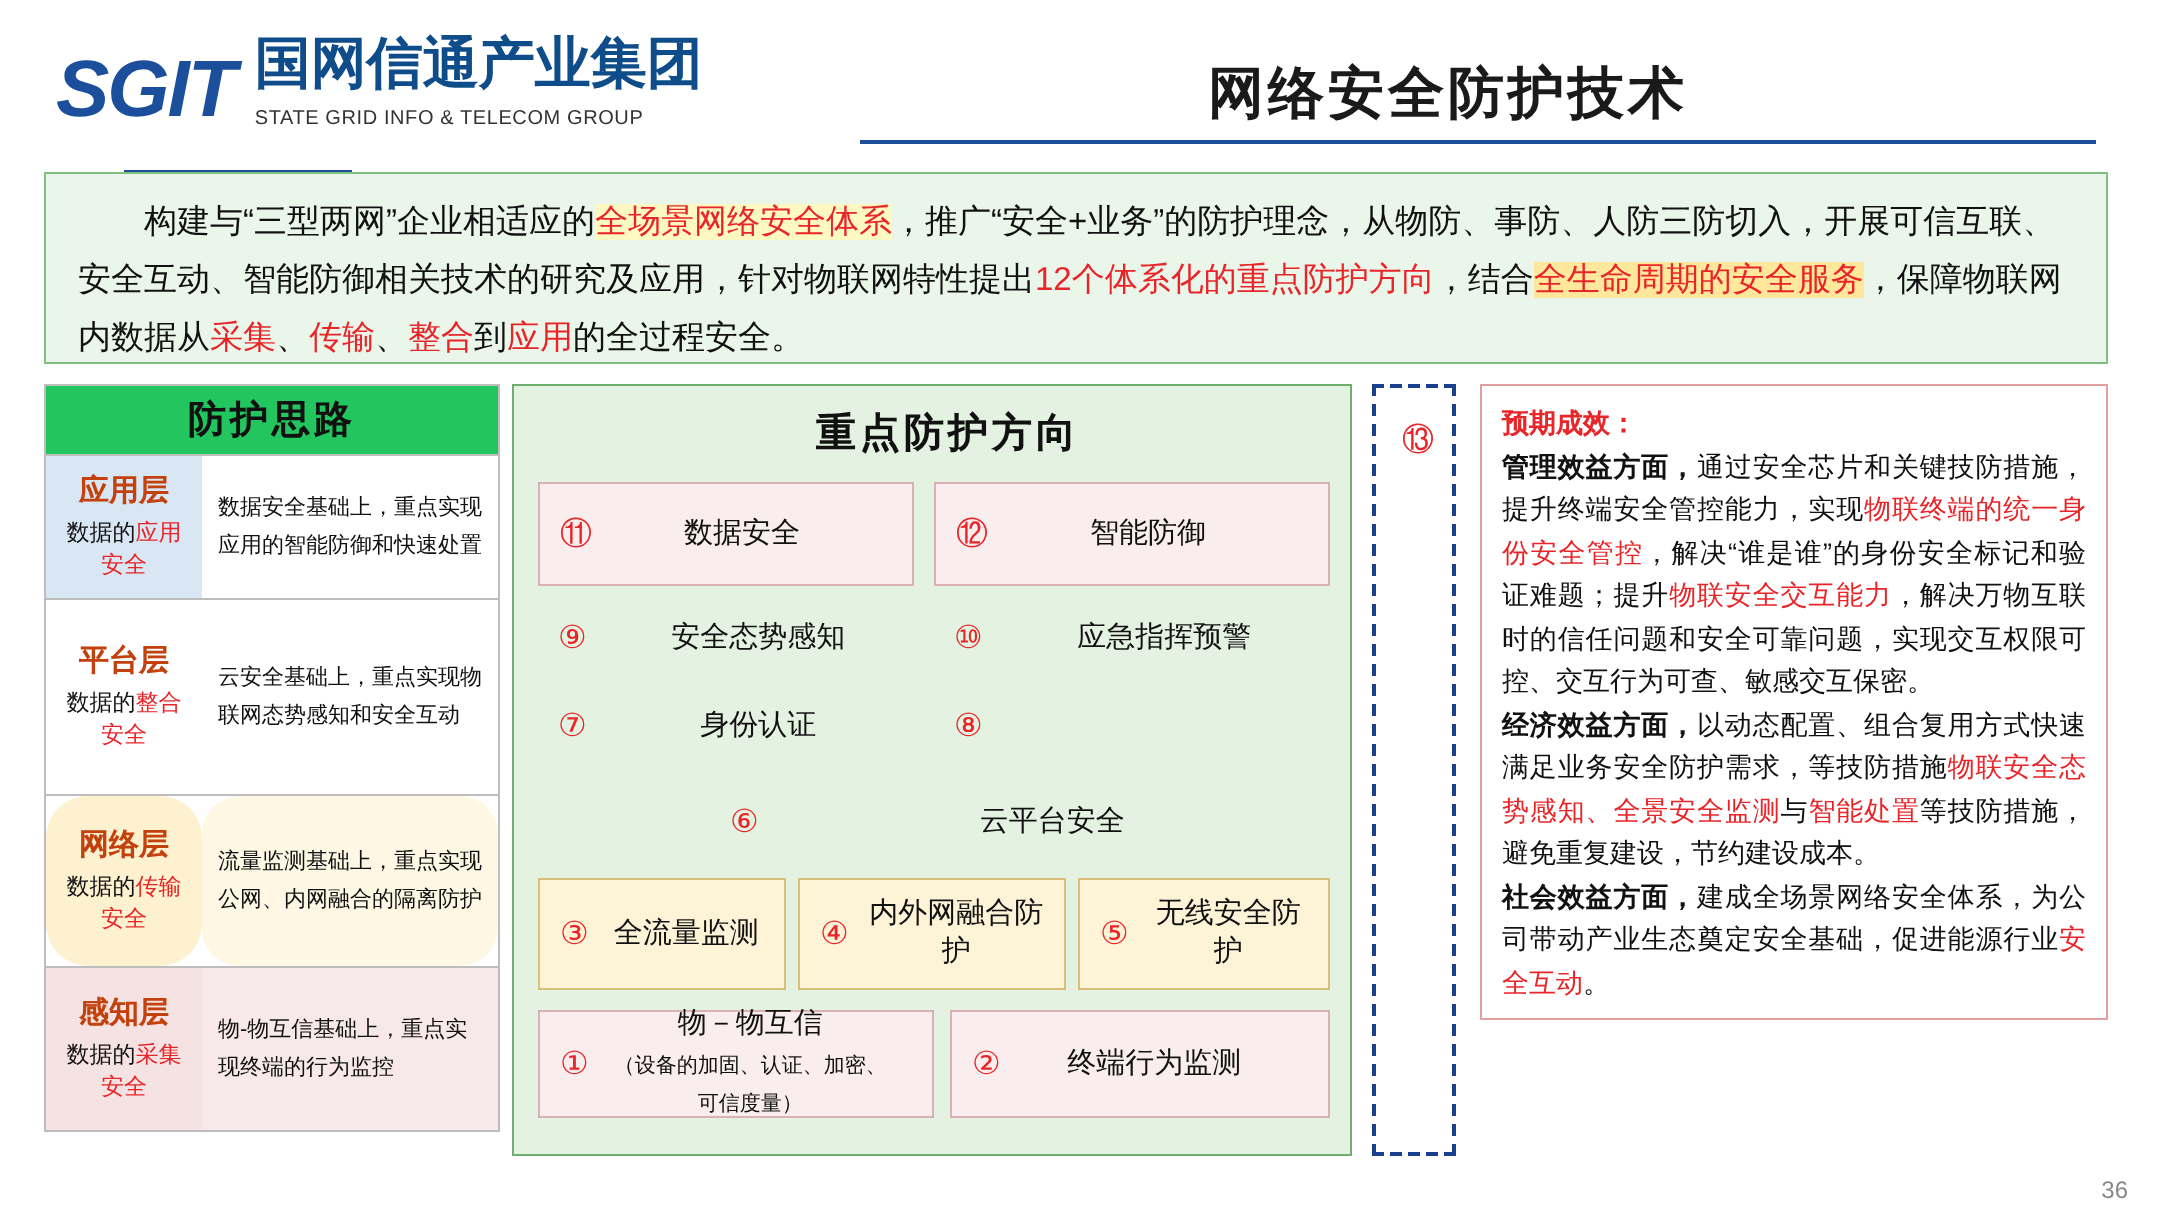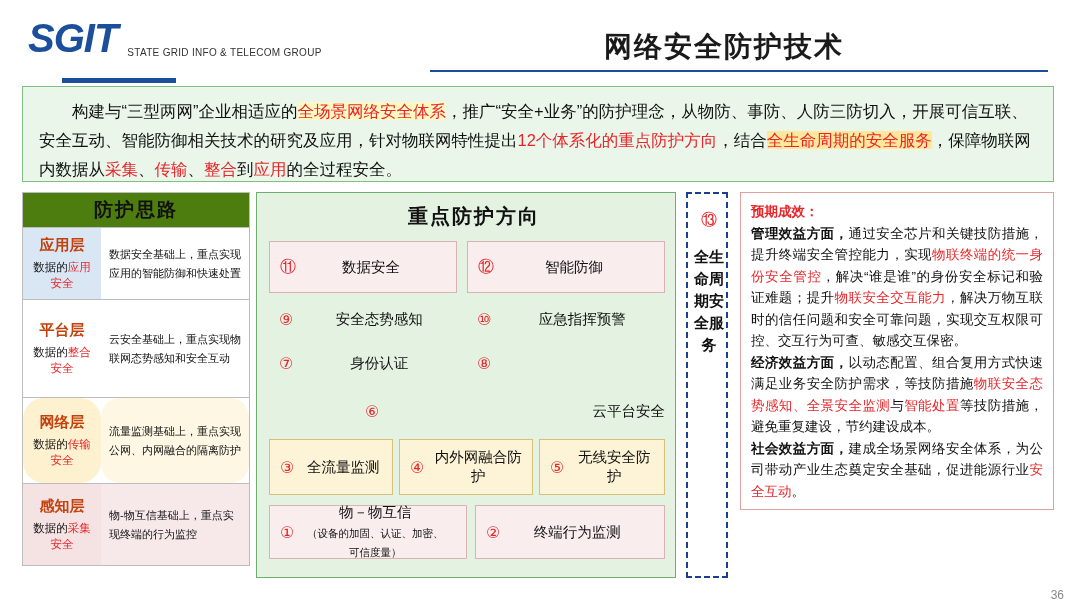--- a/index.html
+++ b/index.html
@@ -18,21 +18,21 @@
 
   
   .intro{position:absolute;left:22px;top:86px;width:1032px;height:96px;border:1px solid #7fbf7f;background:#eaf6ea;box-sizing:border-box;padding:10px 16px;}
   .intro p{margin:0;font-size:16.5px;line-height:29px;color:#111;text-indent:2em;}
   .rd{color:#e8262a;}
   .hl-green{color:#e8262a;background:#fef9c3;}
   .hl-yellow{color:#e8262a;background:#ffe89b;}
 
   
   .left-col{position:absolute;left:22px;top:192px;width:228px;}
-  .left-head{height:36px;background:#4d7c0f;border:1px solid #bdbdbd;display:flex;align-items:center;justify-content:center;font-size:19px;font-weight:bold;color:#111;letter-spacing:2px;box-sizing:border-box;}
+  .left-head{height:36px;background:#22c55e;border:1px solid #bdbdbd;display:flex;align-items:center;justify-content:center;font-size:19px;font-weight:bold;color:#111;letter-spacing:2px;box-sizing:border-box;}
   .layer-row{display:flex;border-left:1px solid #bdbdbd;border-right:1px solid #bdbdbd;border-bottom:1px solid #bdbdbd;box-sizing:border-box;}
   .layer-label{width:78px;box-sizing:border-box;padding:6px 4px;display:flex;flex-direction:column;justify-content:center;align-items:center;text-align:center;}
   .layer-label .ln{font-size:15px;font-weight:bold;color:#c2410c;margin-bottom:4px;}
   .layer-label .ls{font-size:11.5px;line-height:16px;color:#111;}
   .layer-desc{flex:1;box-sizing:border-box;padding:8px 8px;font-size:11px;line-height:19px;color:#111;display:flex;align-items:center;}
   .r1 .layer-label{background:#d9e7f5;}
   .r1{height:72px;background:#fff;}
   .r2 .layer-label{background:#ffffff;}
   .r2{height:98px;background:#fff;}
   .r3 .layer-label{background:#fdf1cf;border-radius:21px;}
@@ -71,20 +71,21 @@
 </head>
 <body>
 
 <div class="header">
   <div class="logo-block">
     <div style="position:relative;">
       <div class="logo-mark">SGIT</div>
       <div class="logo-underline"></div>
     </div>
     <div class="logo-text">
+      <div class="logo-cn">国网信通产业集团</div>
       <div class="logo-en">STATE GRID INFO &amp; TELECOM GROUP</div>
     </div>
   </div>
   <div class="header-title">网络安全防护技术</div>
   <div class="header-rule"></div>
 </div>
 
 <div class="intro">
   <p><span>构建与“三型两网”企业相适应的</span><span class="hl-green">全场景网络安全体系</span><span>，推广“安全+业务”的防护理念，从物防、事防、人防三防切入，开展可信互联、安全互动、智能防御相关技术的研究及应用，针对物联网特性提出</span><span class="rd">12个体系化的重点防护方向</span><span>，结合</span><span class="hl-yellow">全生命周期的安全服务</span><span>，保障物联网内数据从</span><span class="rd">采集</span><span>、</span><span class="rd">传输</span><span>、</span><span class="rd">整合</span><span>到</span><span class="rd">应用</span><span>的全过程安全。</span></p>
 </div>
@@ -150,21 +151,21 @@
     <div class="cell plain" style="left:0;top:100px;width:188px;height:44px;">
       <span class="num">⑦</span>
       <span class="txt">身份认证</span>
     </div>
     <div class="cell plain" style="left:198px;top:96px;width:198px;height:52px;">
       <span class="num">⑧</span>
     </div>
 
     <div class="cell plain" style="left:0;top:152px;width:396px;height:36px;">
       <span class="num" style="margin-left:96px;">⑥</span>
-      <span class="txt" style="text-align:right;">云平台安全</span>
+      <span class="txt" style="text-align:center;">云平台安全</span>
     </div>
 
     <div class="cell box-y" style="left:0;top:198px;width:124px;height:56px;">
       <span class="num">③</span>
       <span class="txt" style="padding-right:8px;">全流量监测</span>
     </div>
     <div class="cell box-y" style="left:130px;top:198px;width:134px;height:56px;">
       <span class="num">④</span>
       <span class="txt" style="padding-right:8px;">内外网融合防护</span>
     </div>
@@ -179,21 +180,20 @@
     </div>
     <div class="cell box-r" style="left:206px;top:264px;width:190px;height:54px;">
       <span class="num">②</span>
       <span class="txt">终端行为监测</span>
     </div>
   </div>
 </div>
 
 <div class="band">
   <div class="num13">⑬</div>
-  <div class="vtext">全生命周期安全服务</div>
 </div>
 
 <div class="right">
   <div class="t">
     <span class="title">预期成效：</span><br>
     <span class="b">管理效益方面，</span><span>通过安全芯片和关键技防措施，提升终端安全管控能力，实现</span><span class="rd">物联终端的统一身份安全管控</span><span>，解决“谁是谁”的身份安全标记和验证难题；提升</span><span class="rd">物联安全交互能力</span><span>，解决万物互联时的信任问题和安全可靠问题，实现交互权限可控、交互行为可查、敏感交互保密。</span><br>
     <span class="b">经济效益方面，</span><span>以动态配置、组合复用方式快速满足业务安全防护需求，等技防措施</span><span class="rd">物联安全态势感知、全景安全监测</span><span>与</span><span class="rd">智能处置</span><span>等技防措施，避免重复建设，节约建设成本。</span><br>
     <span class="b">社会效益方面，</span><span>建成全场景网络安全体系，为公司带动产业生态奠定安全基础，促进能源行业</span><span class="rd">安全互动</span><span>。</span>
   </div>
 </div>

